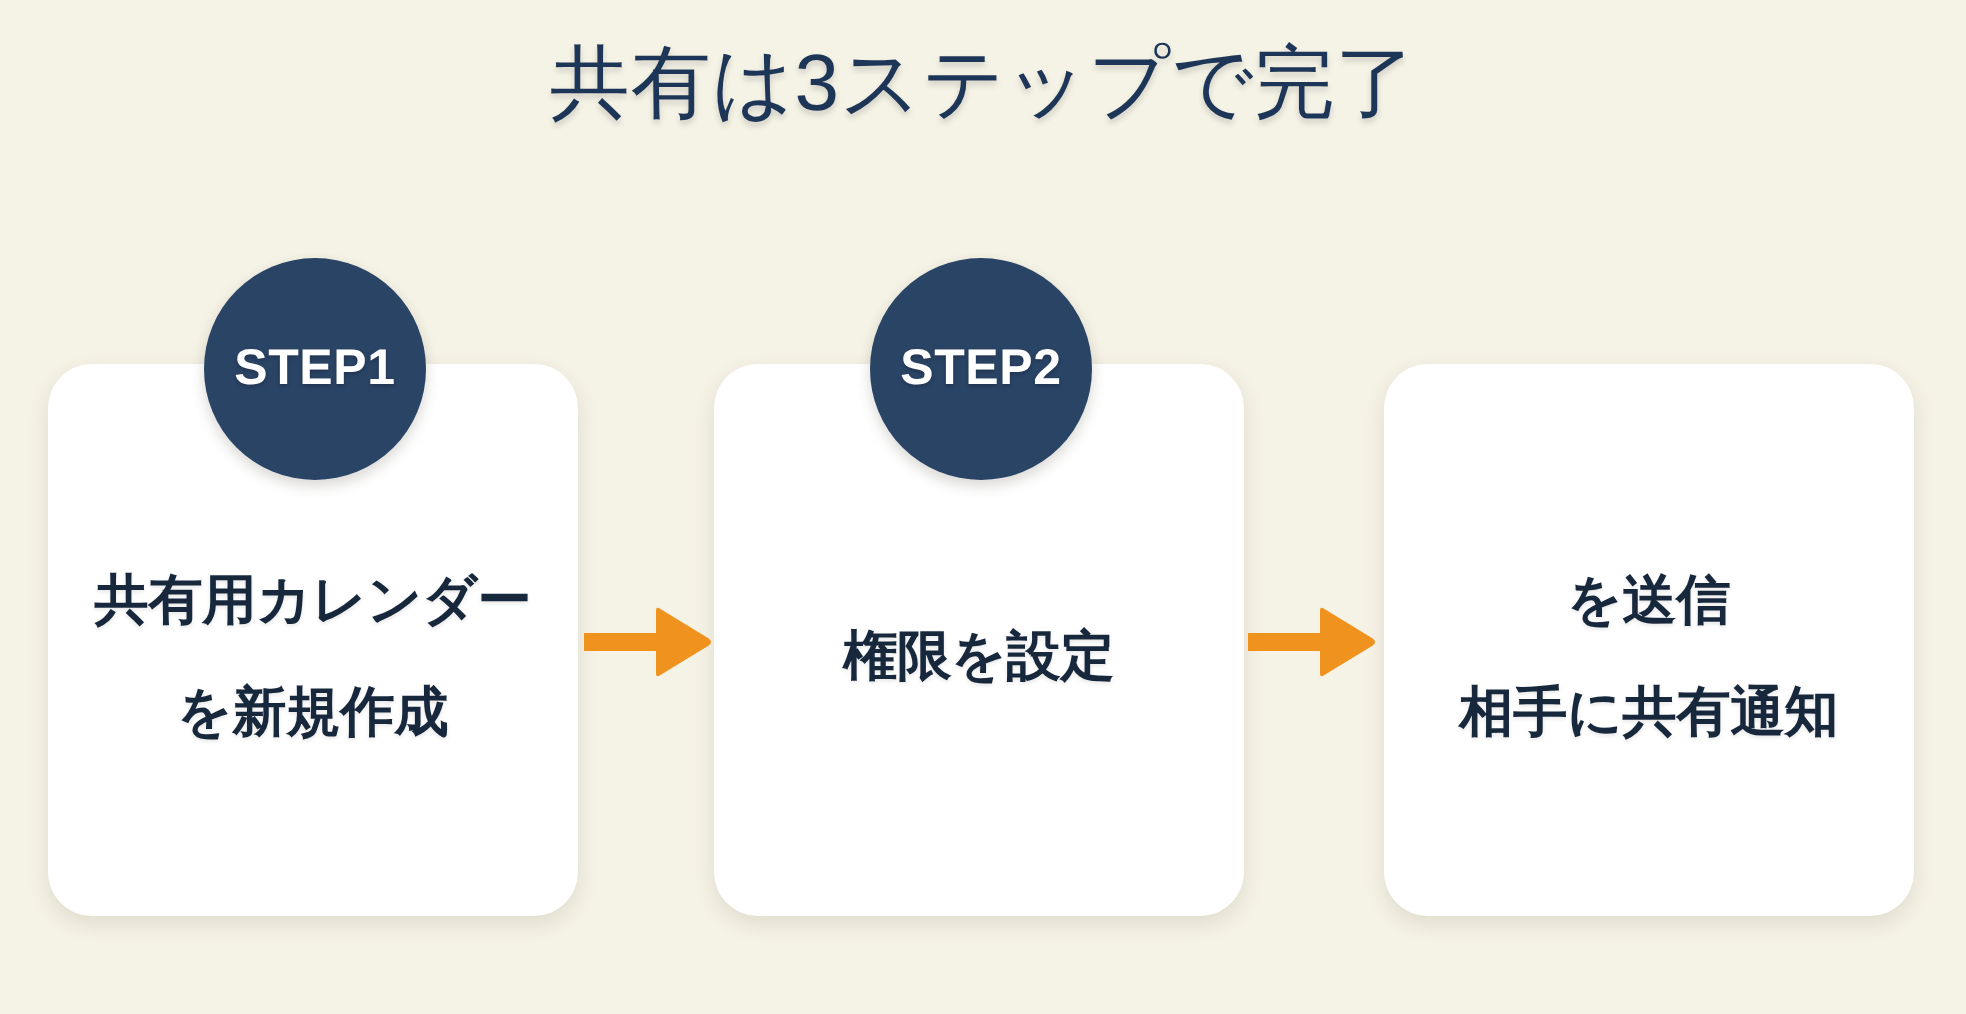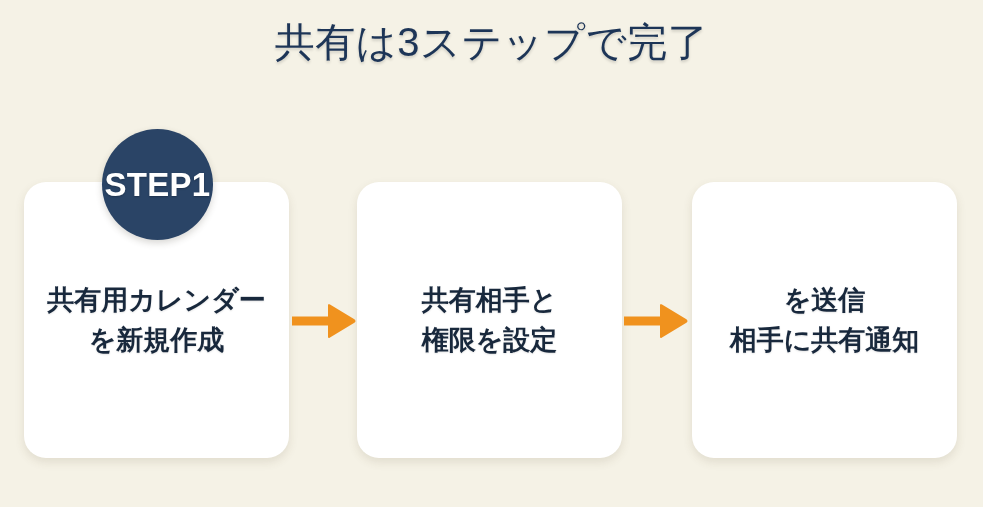--- a/index.html
+++ b/index.html
@@ -81,21 +81,21 @@
     justify-content: center;
     box-shadow: 0 3px 7px rgba(60, 55, 40, 0.20);
     z-index: 3;
   }
   .step-group.step-1 .step-badge { left: 78px; }
   .step-group.step-2 .step-badge { left: 78px; }
   .step-group.step-3 .step-badge { left: 73px; }
 
   .step-badge-label {
     color: #ffffff;
-    font-size: 33px;
+    font-size: 25px;
     font-weight: bold;
     letter-spacing: 0.3px;
     text-shadow: 0 1px 2px rgba(0,0,0,0.25);
     line-height: 1;
     white-space: nowrap;
   }
 
   .step-text {
     position: absolute;
     left: 0;
@@ -110,20 +110,21 @@
     box-sizing: border-box;
   }
   .step-line {
     font-size: 27px;
     font-weight: bold;
     color: #18283c;
     line-height: 1.5;
     text-align: center;
     white-space: nowrap;
     text-shadow: 0 1px 2px rgba(0,0,0,0.10);
+    margin-top: 16px;
   }
 
   
   .step-arrow {
     position: absolute;
     top: 303px;
     width: 64px;
     height: 36px;
     z-index: 2;
   }
@@ -153,23 +154,25 @@
 
     <div class="step-arrow arrow-1">
       <svg width="64" height="36" viewBox="0 0 64 36" xmlns="http://www.w3.org/2000/svg">
         <path d="M0 13.5 H36 V2.5 Q36 0 38 1.4 L62.4 16.2 Q64.6 18 62.4 19.8 L38 34.6 Q36 36 36 33.5 V22.5 H0 Z" fill="#f0921e"></path>
       </svg>
     </div>
 
     <div class="step-group step-2">
       <div class="step-card">
         <div class="step-text">
-          <div class="step-line">共有相手と</div>
           <div class="step-line">権限を設定</div>
         </div>
+      </div>
+      <div class="step-badge">
+        <span class="step-badge-label">STEP2</span>
       </div>
     </div>
 
     <div class="step-arrow arrow-2">
       <svg width="64" height="36" viewBox="0 0 64 36" xmlns="http://www.w3.org/2000/svg">
         <path d="M0 13.5 H36 V2.5 Q36 0 38 1.4 L62.4 16.2 Q64.6 18 62.4 19.8 L38 34.6 Q36 36 36 33.5 V22.5 H0 Z" fill="#f0921e"></path>
       </svg>
     </div>
 
     <div class="step-group step-3">

